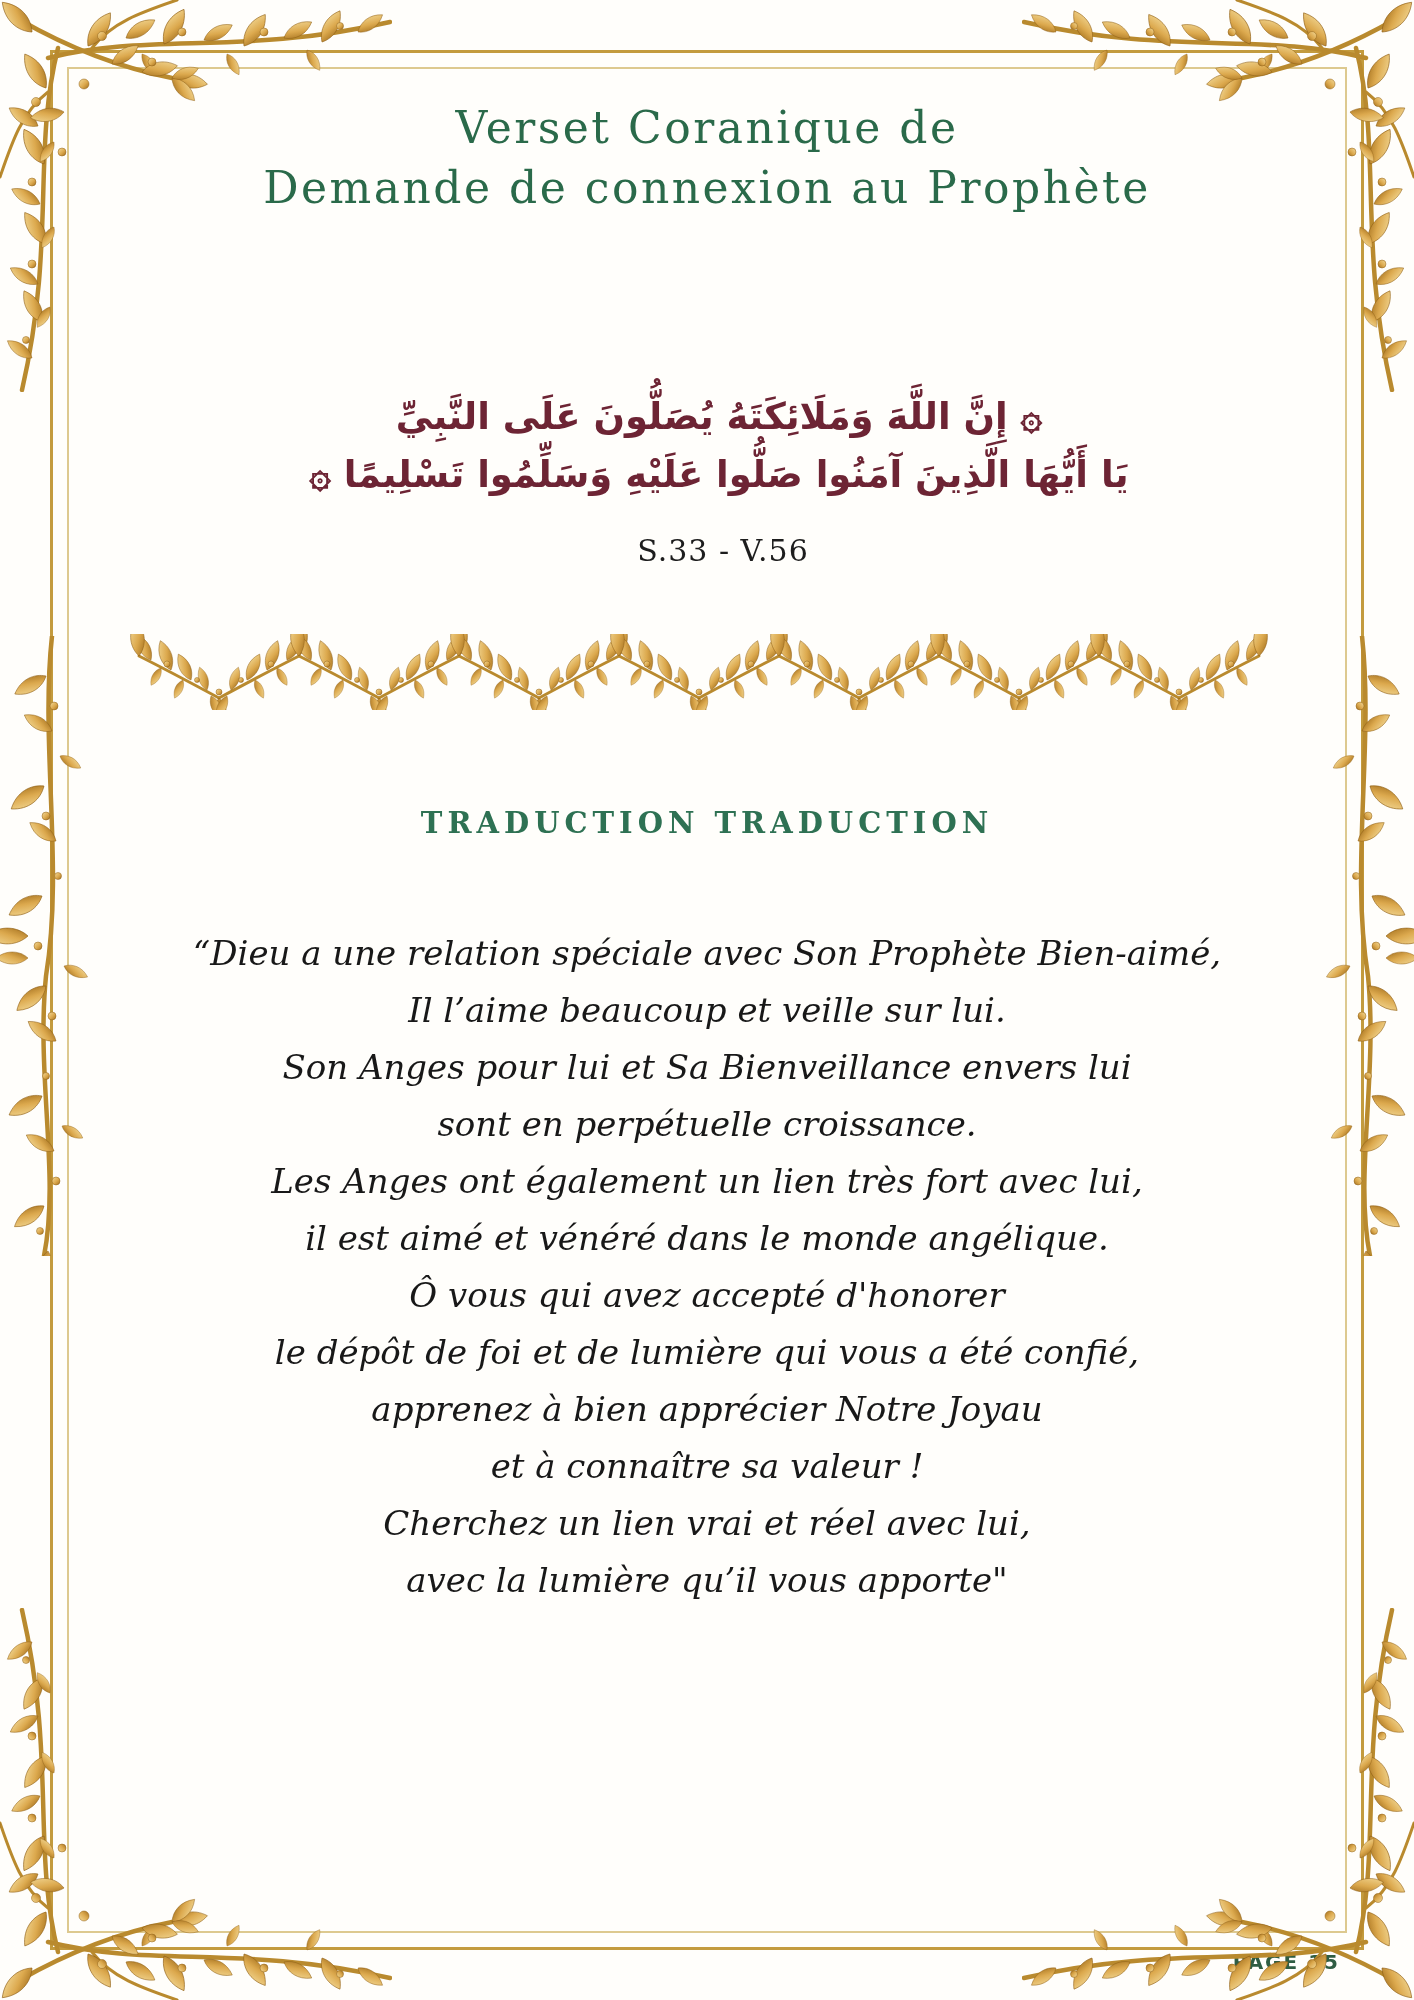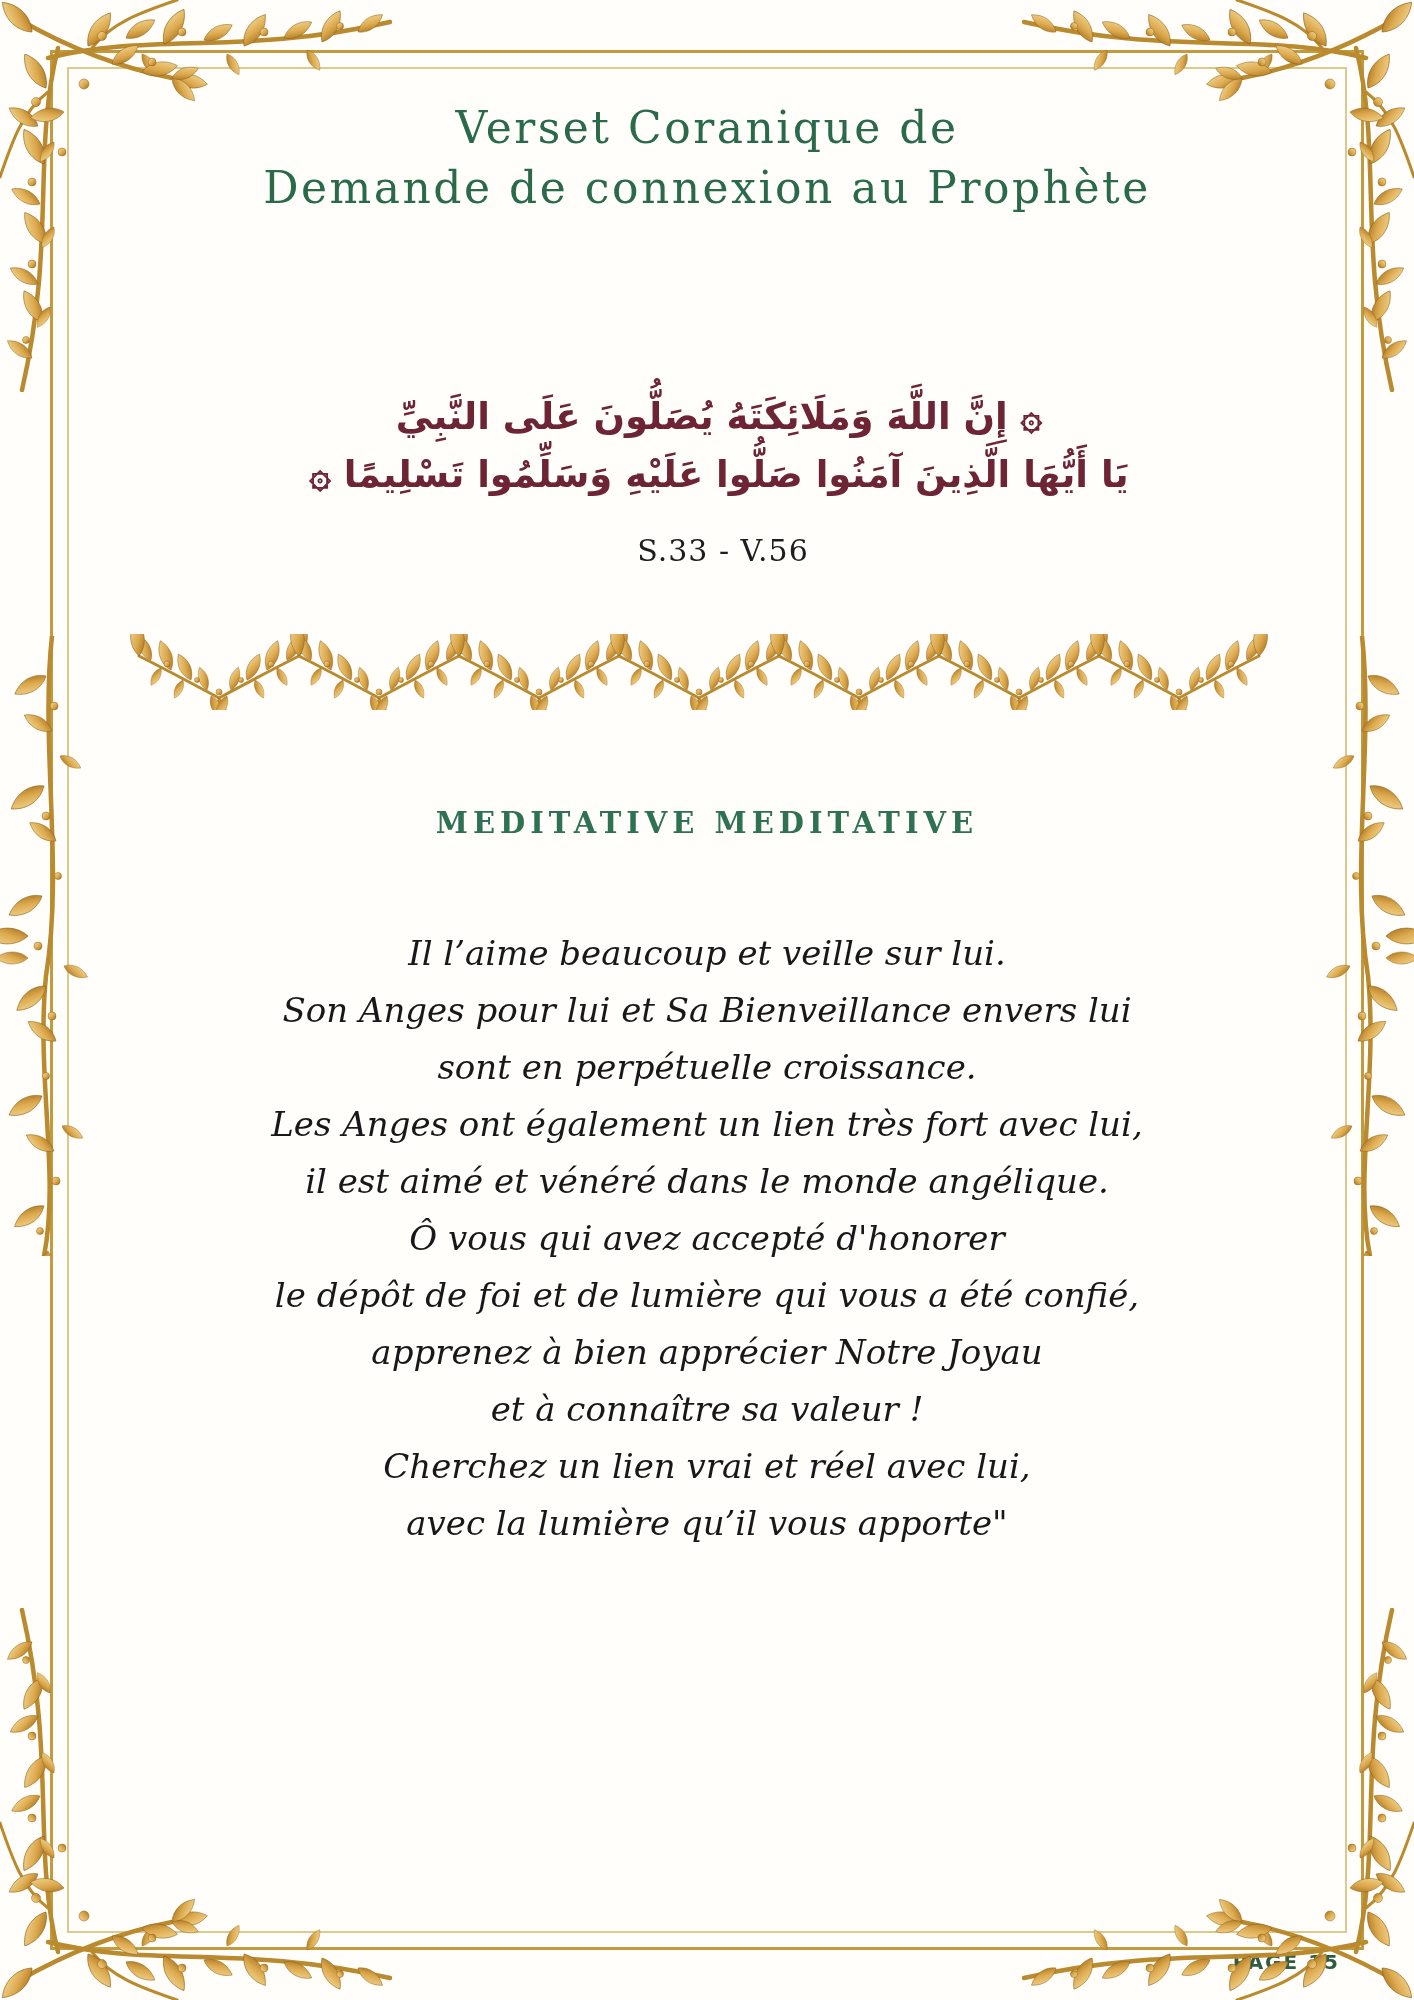--- a/index.html
+++ b/index.html
@@ -231,24 +231,25 @@
       <use href="#divmotif" transform="translate(0 0)"></use>
       <use href="#divmotif" transform="translate(160 0)"></use>
       <use href="#divmotif" transform="translate(320 0)"></use>
       <use href="#divmotif" transform="translate(480 0)"></use>
       <use href="#divmotif" transform="translate(640 0)"></use>
       <use href="#divmotif" transform="translate(800 0)"></use>
       <use href="#divmotif" transform="translate(960 0)"></use>
     </g>
   </svg>
 
-  <div class="section-heading">MEDITATIVE MEDITATIVE</div>
+  <div class="section-heading">TRADUCTION TRADUCTION</div>
 
   <div class="meditation">
     <div class="para1">
+        <div class="med-line">“Dieu a une relation spéciale avec Son Prophète Bien-aimé,</div>
         <div class="med-line">Il l’aime beaucoup et veille sur lui.</div>
         <div class="med-line">Son Anges pour lui et Sa Bienveillance envers lui</div>
         <div class="med-line">sont en perpétuelle croissance.</div>
         <div class="med-line">Les Anges ont également un lien très fort avec lui,</div>
         <div class="med-line">il est aimé et vénéré dans le monde angélique.</div>
       </div>
     <div class="para2">
         <div class="med-line">Ô vous qui avez accepté d'honorer</div>
         <div class="med-line">le dépôt de foi et de lumière qui vous a été confié,</div>
         <div class="med-line">apprenez à bien apprécier Notre Joyau</div>

